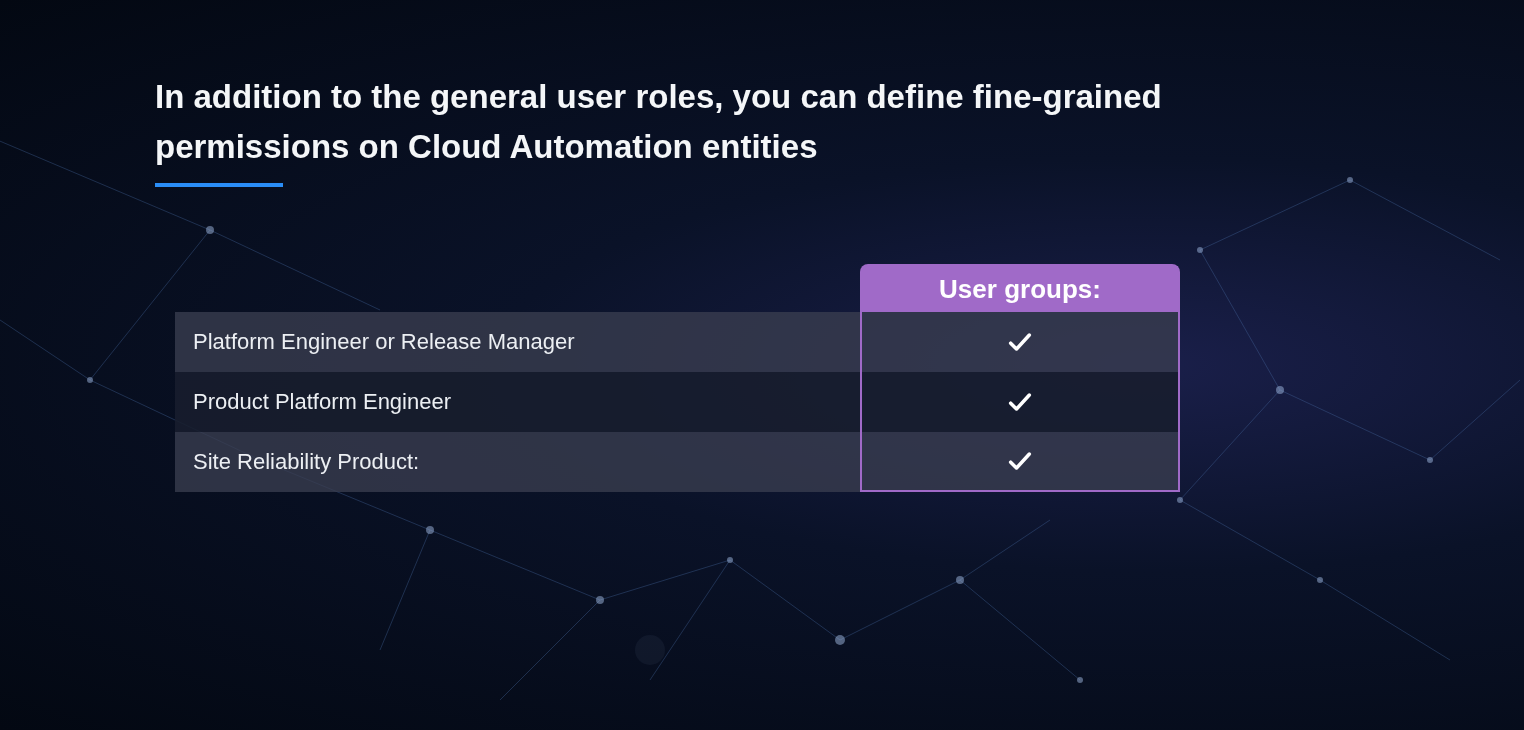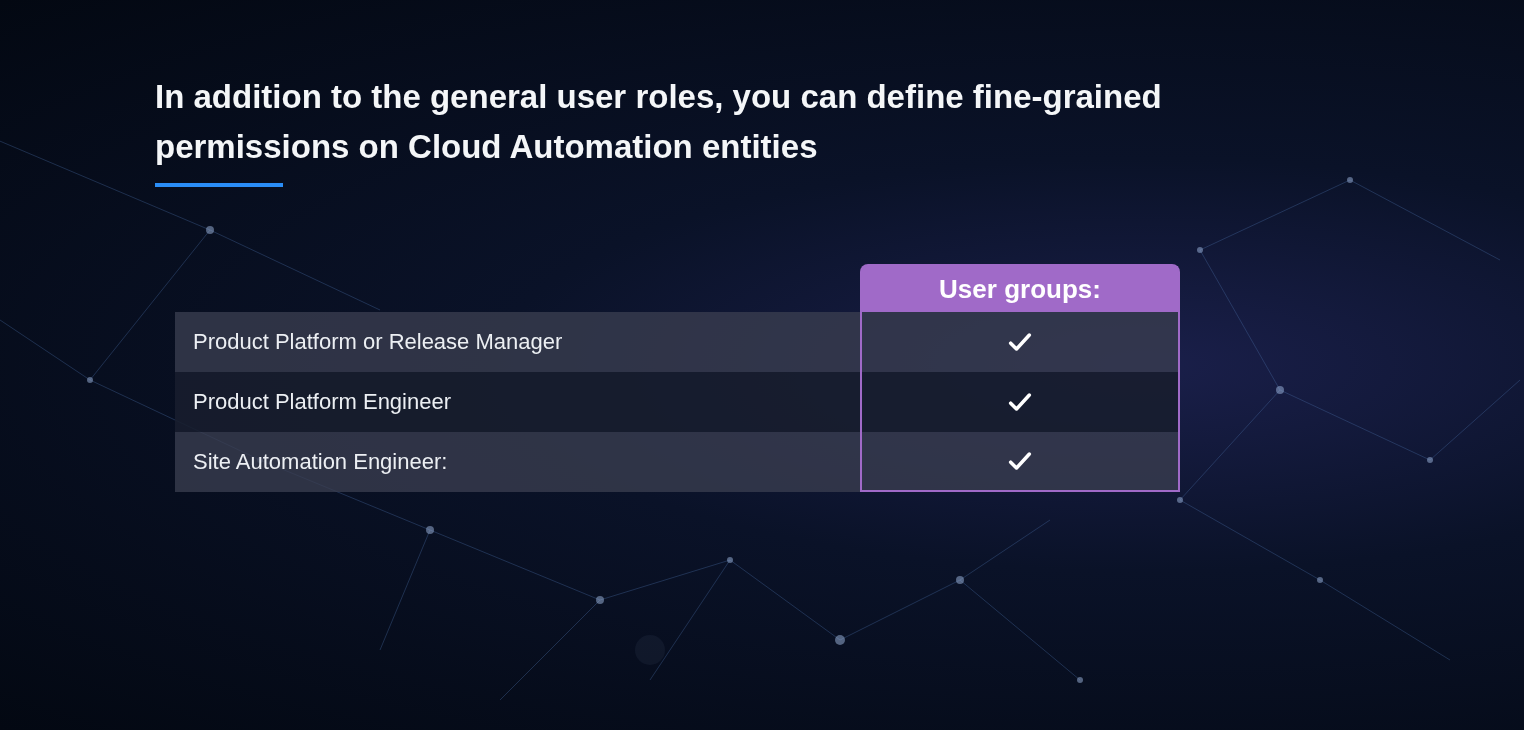--- a/index.html
+++ b/index.html
@@ -153,37 +153,37 @@
 
   <div class="table-wrap">
     <div class="header-row">
       <div class="header-spacer"></div>
       <div class="header-cell">
         <span>User groups:</span>
       </div>
     </div>
     <div class="tbody">
       <div class="row row1">
-        <div class="role-cell">Product Platform or Release Manager</div>
+        <div class="role-cell">Platform Engineer or Release Manager</div>
         <div class="check-cell">
           <svg class="check-svg" viewBox="0 0 24 24">
               <polyline points="4 13 9 18 20 6"></polyline>
             </svg>
         </div>
       </div>
       <div class="row row2">
         <div class="role-cell">Product Platform Engineer</div>
         <div class="check-cell">
           <svg class="check-svg" viewBox="0 0 24 24">
               <polyline points="4 13 9 18 20 6"></polyline>
             </svg>
         </div>
       </div>
       <div class="row row3">
-        <div class="role-cell">Site Automation Engineer:</div>
+        <div class="role-cell">Site Reliability Product:</div>
         <div class="check-cell">
           <svg class="check-svg" viewBox="0 0 24 24">
               <polyline points="4 13 9 18 20 6"></polyline>
             </svg>
         </div>
       </div>
     </div>
   </div>
 </div>
 

